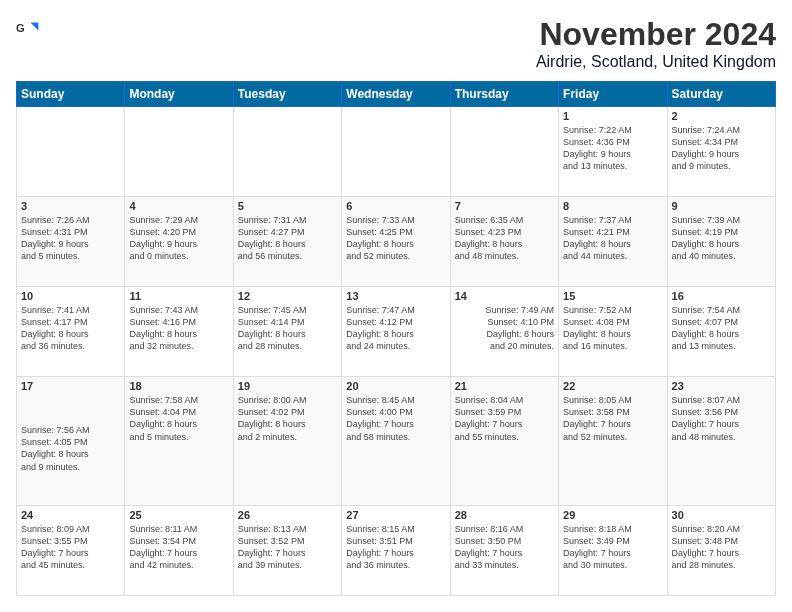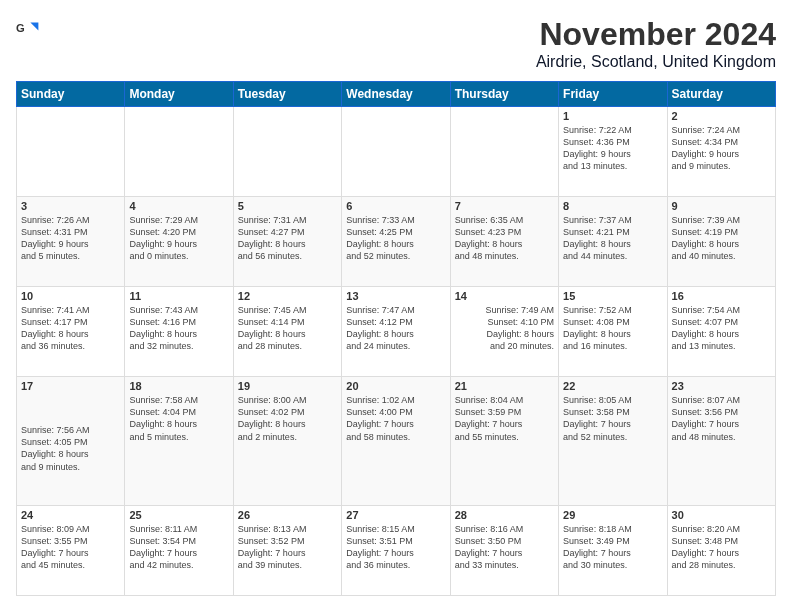--- a/index.html
+++ b/index.html
@@ -262,21 +262,21 @@
           </td>
           <td>
             <div class="day-number">19</div>
             <div class="day-info" style="white-space: pre-line;">Sunrise: 8:00 AM
 Sunset: 4:02 PM
 Daylight: 8 hours
 and 2 minutes.</div>
           </td>
           <td>
             <div class="day-number">20</div>
-            <div class="day-info" style="white-space: pre-line;">Sunrise: 1:02 AM
+            <div class="day-info" style="white-space: pre-line;">Sunrise: 8:45 AM
 Sunset: 4:00 PM
 Daylight: 7 hours
 and 58 minutes.</div>
           </td>
           <td>
             <div class="day-number">21</div>
             <div class="day-info" style="white-space: pre-line;">Sunrise: 8:04 AM
 Sunset: 3:59 PM
 Daylight: 7 hours
 and 55 minutes.</div>

